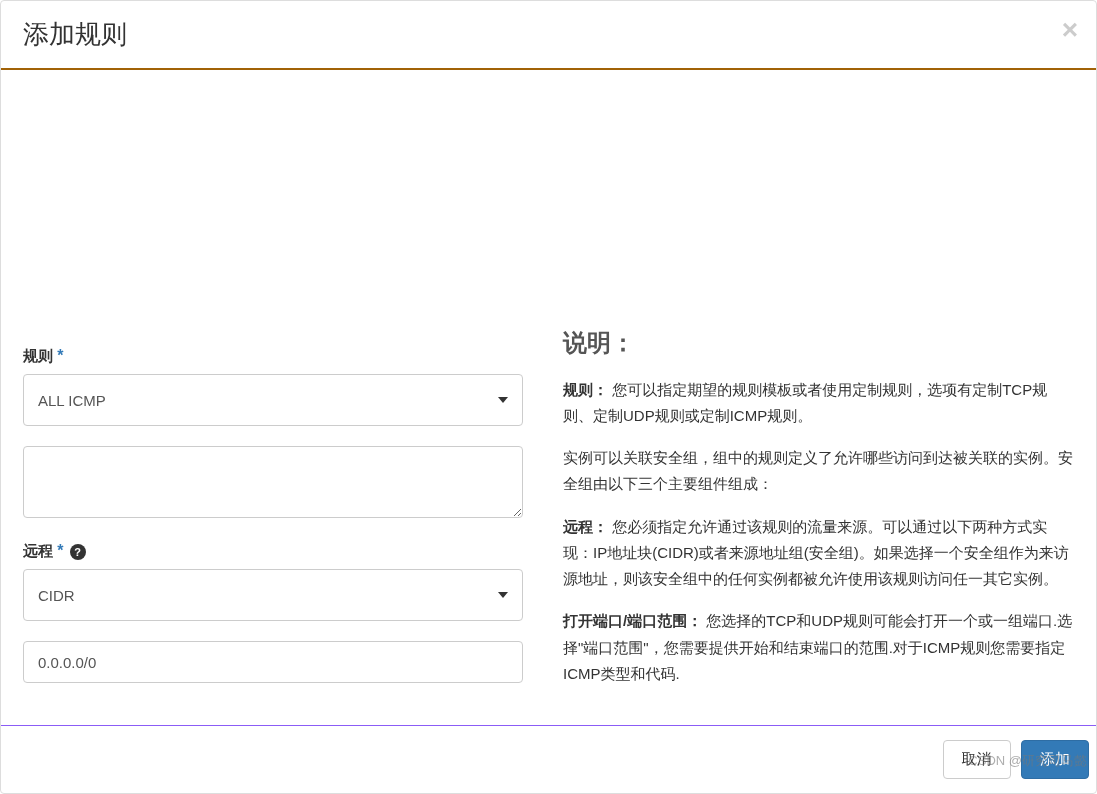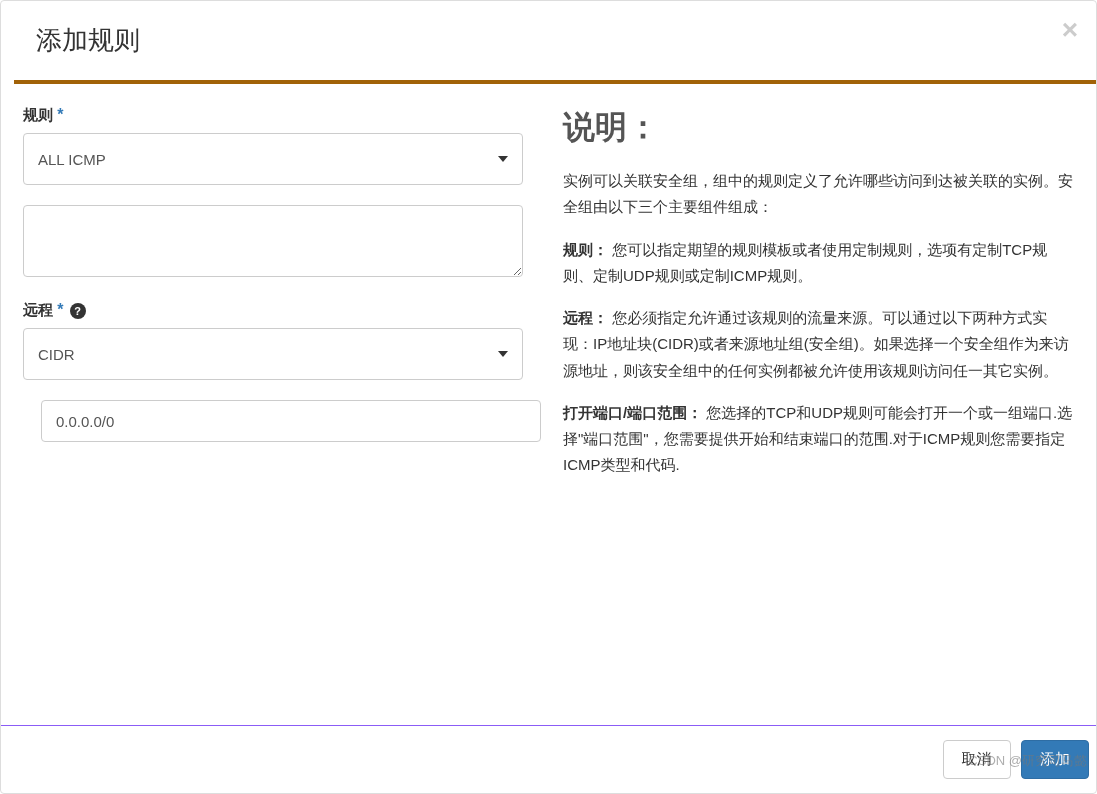--- a/index.html
+++ b/index.html
@@ -17,24 +17,23 @@
     .modal {
       background: #fff;
       border: 1px solid #ddd;
       border-radius: 4px;
       width: 1097px;
       height: 794px;
       display: flex;
       flex-direction: column;
     }
     .modal-header {
-      padding: 22px 22px;
-      border-bottom: 4px solid #a16207;
+      padding: 16px 22px;
+      border-bottom: 2px solid #a16207;
       position: relative;
-      margin-left: 13px;
     }
     .modal-title {
       font-size: 26px;
       font-weight: 500;
       color: #333;
     }
     .close-btn {
       position: absolute;
       right: 18px;
       top: 15px;
@@ -42,20 +41,21 @@
       color: #ccc;
       cursor: pointer;
       font-weight: bold;
       line-height: 1;
     }
     .modal-body {
       flex: 1;
       display: flex;
       padding: 22px;
       gap: 40px;
+      align-items: flex-end;
     }
     .left-col {
       flex: 0 0 500px;
     }
     .right-col {
       flex: 1;
     }
     .form-group {
       margin-bottom: 20px;
     }
@@ -122,24 +122,23 @@
       font-family: inherit;
     }
     .form-input {
       width: 100%;
       height: 42px;
       border: 1px solid #ccc;
       border-radius: 4px;
       padding: 0 14px;
       font-size: 15px;
       color: #555;
-      margin-left: 18px;
     }
     .desc-title {
-      font-size: 32px;
+      font-size: 24px;
       color: #555;
       margin-bottom: 18px;
     }
     .desc-p {
       font-size: 15px;
       color: #333;
       line-height: 1.75;
       margin-bottom: 16px;
     }
     .desc-strong {
@@ -219,24 +218,24 @@
       </div>
 
       <div class="form-group">
         <input class="form-input" type="text" value="0.0.0.0/0" style="">
       </div>
 
     </div>
 
     <div class="right-col">
       <h3 class="desc-title">说明：</h3>
-      <p class="desc-p">实例可以关联安全组，组中的规则定义了允许哪些访问到达被关联的实例。安全组由以下三个主要组件组成：</p>
       <p class="desc-p">
         <span class="desc-strong">规则：</span><span> 您可以指定期望的规则模板或者使用定制规则，选项有定制TCP规则、定制UDP规则或定制ICMP规则。</span>
       </p>
+      <p class="desc-p">实例可以关联安全组，组中的规则定义了允许哪些访问到达被关联的实例。安全组由以下三个主要组件组成：</p>
       <p class="desc-p">
         <span class="desc-strong">远程：</span><span> 您必须指定允许通过该规则的流量来源。可以通过以下两种方式实现：IP地址块(CIDR)或者来源地址组(安全组)。如果选择一个安全组作为来访源地址，则该安全组中的任何实例都被允许使用该规则访问任一其它实例。</span>
       </p>
       <p class="desc-p">
         <span class="desc-strong">打开端口/端口范围：</span><span> 您选择的TCP和UDP规则可能会打开一个或一组端口.选择"端口范围"，您需要提供开始和结束端口的范围.对于ICMP规则您需要指定ICMP类型和代码.</span>
       </p>
     </div>
   </div>
 
   <div class="modal-footer">

